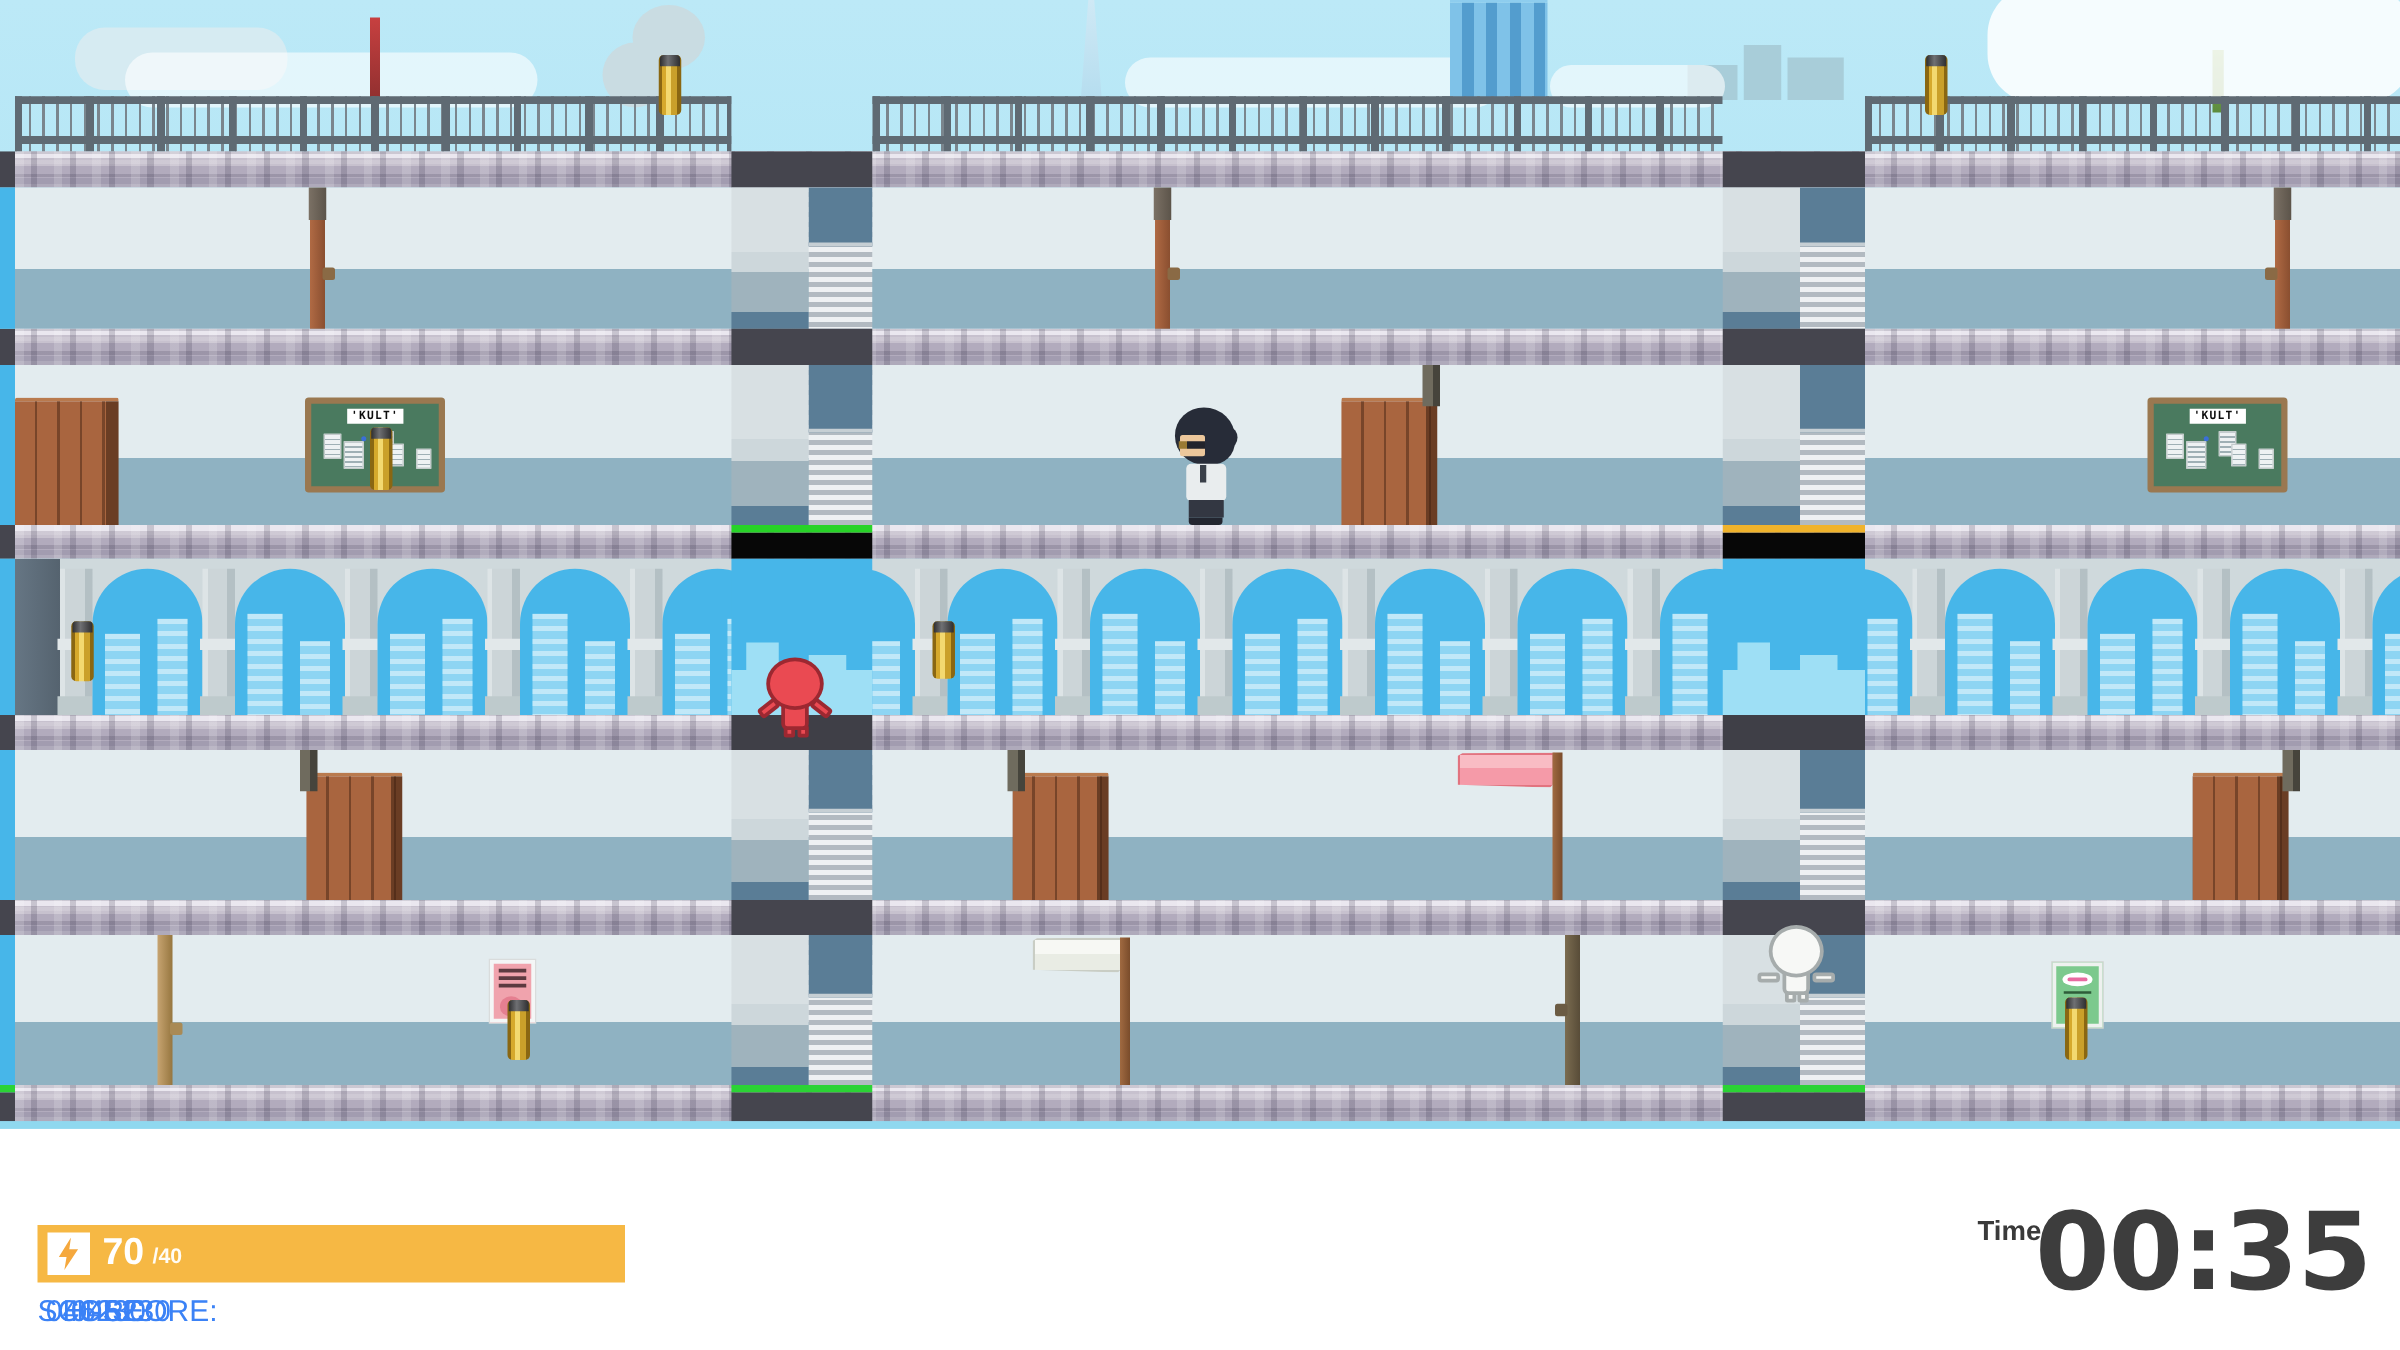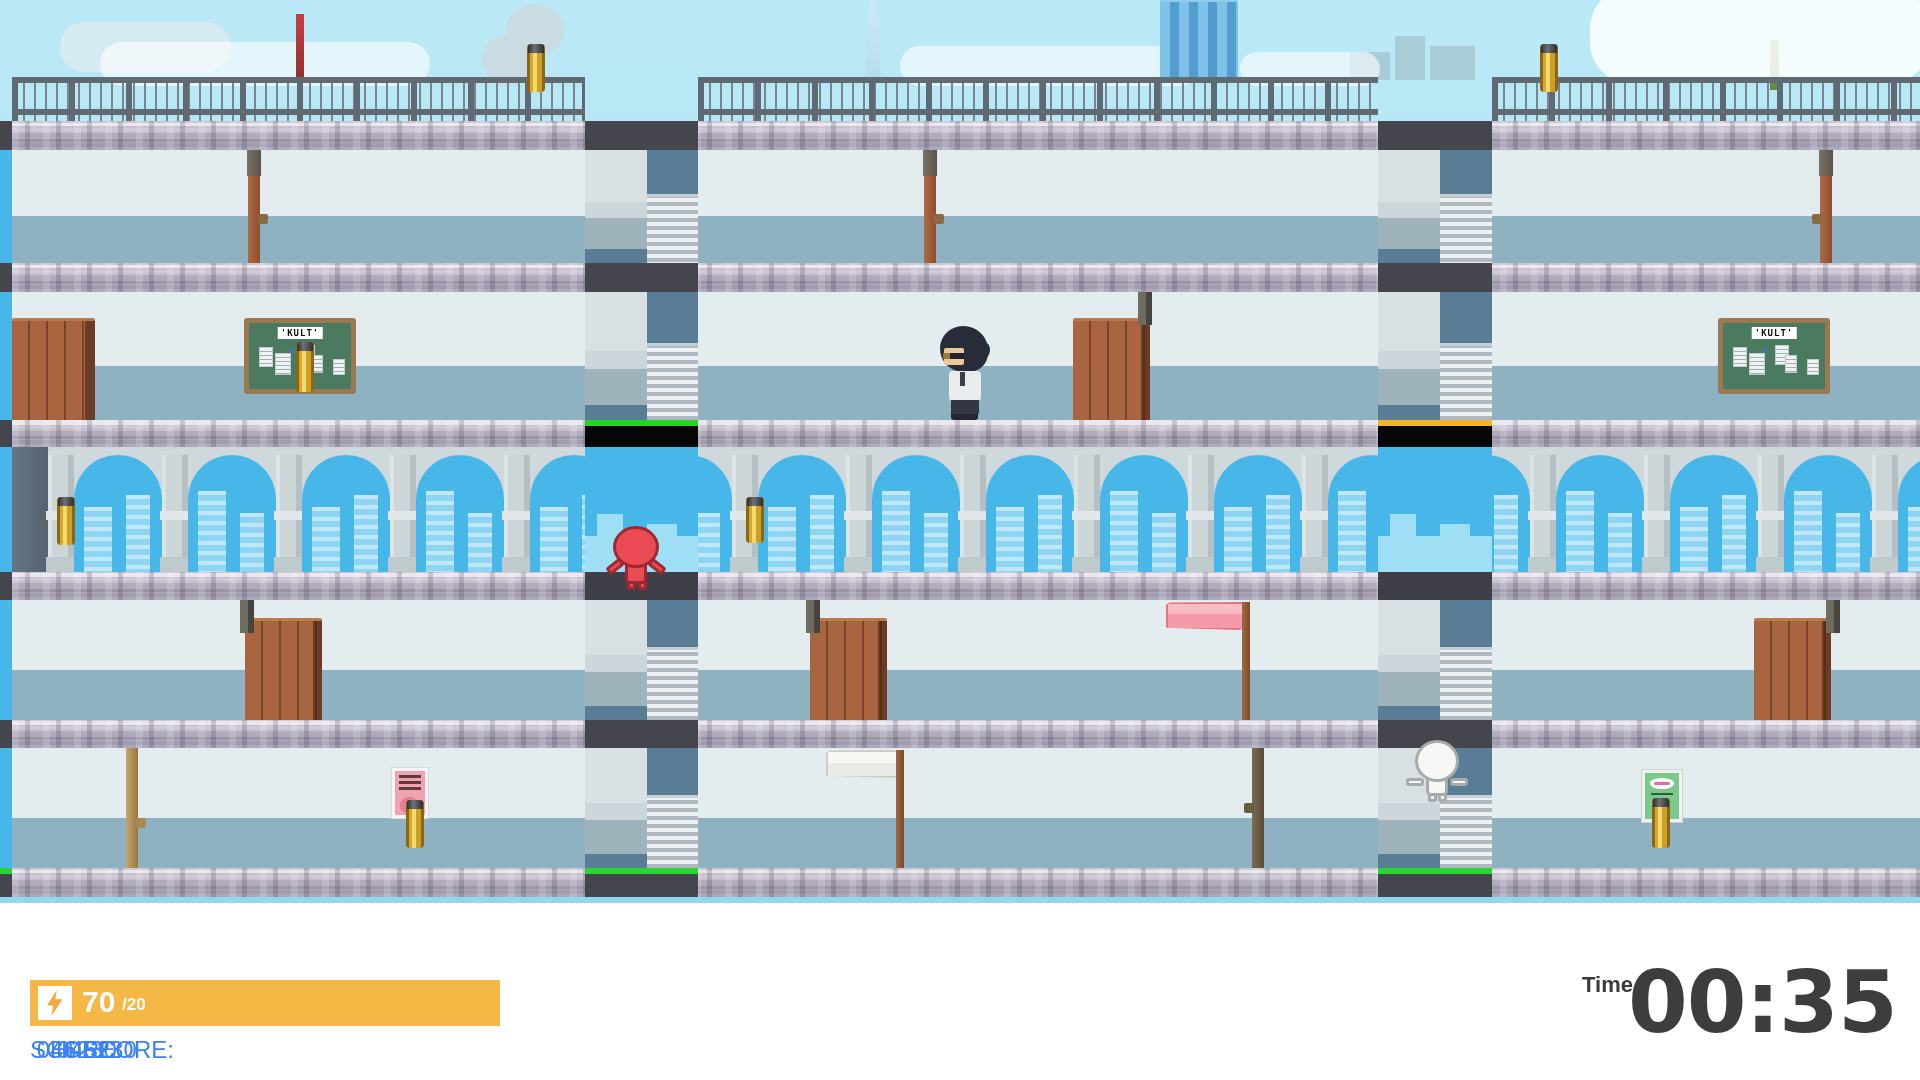--- a/index.html
+++ b/index.html
@@ -319,21 +319,21 @@
     <div class="bleg" style="left:26px;top:53px;width:9px;height:9px;"></div>
     <div class="bbody" style="left:14px;top:32px;width:22px;height:24px;"></div>
     <div class="bhead" style="left:3px;top:0;width:44px;height:42px;"></div>
   </div>
 
   <div class="hud-bar" style="background: rgb(246, 184, 68);">
     <div class="hud-ic">
         <div class="bolt"></div>
       </div>
     <span class="hud-cur">70</span>
-    <span class="hud-max">/20</span>
+    <span class="hud-max">/40</span>
   </div>
   <div class="score"><span>SCORE:</span> <span>046230</span>&nbsp; <span>HI-SCORE:</span> <span>046230</span></div>
   <div class="time-label">Time</div>
   <div class="time-value">00:35</div>
 <div class="shaft" style="left: 585px; width: 113px;">
       <div class="seg-dark" style="top: 0px; height: 29px;"></div>
       <div class="panelL" style="left: 0px; top: 29px; width: 62px; height: 113px;"></div>
       <div class="panelR" style="left: 62px; top: 29px; right: 0px; height: 113px;">
         <div class="cap"></div>
       </div>

